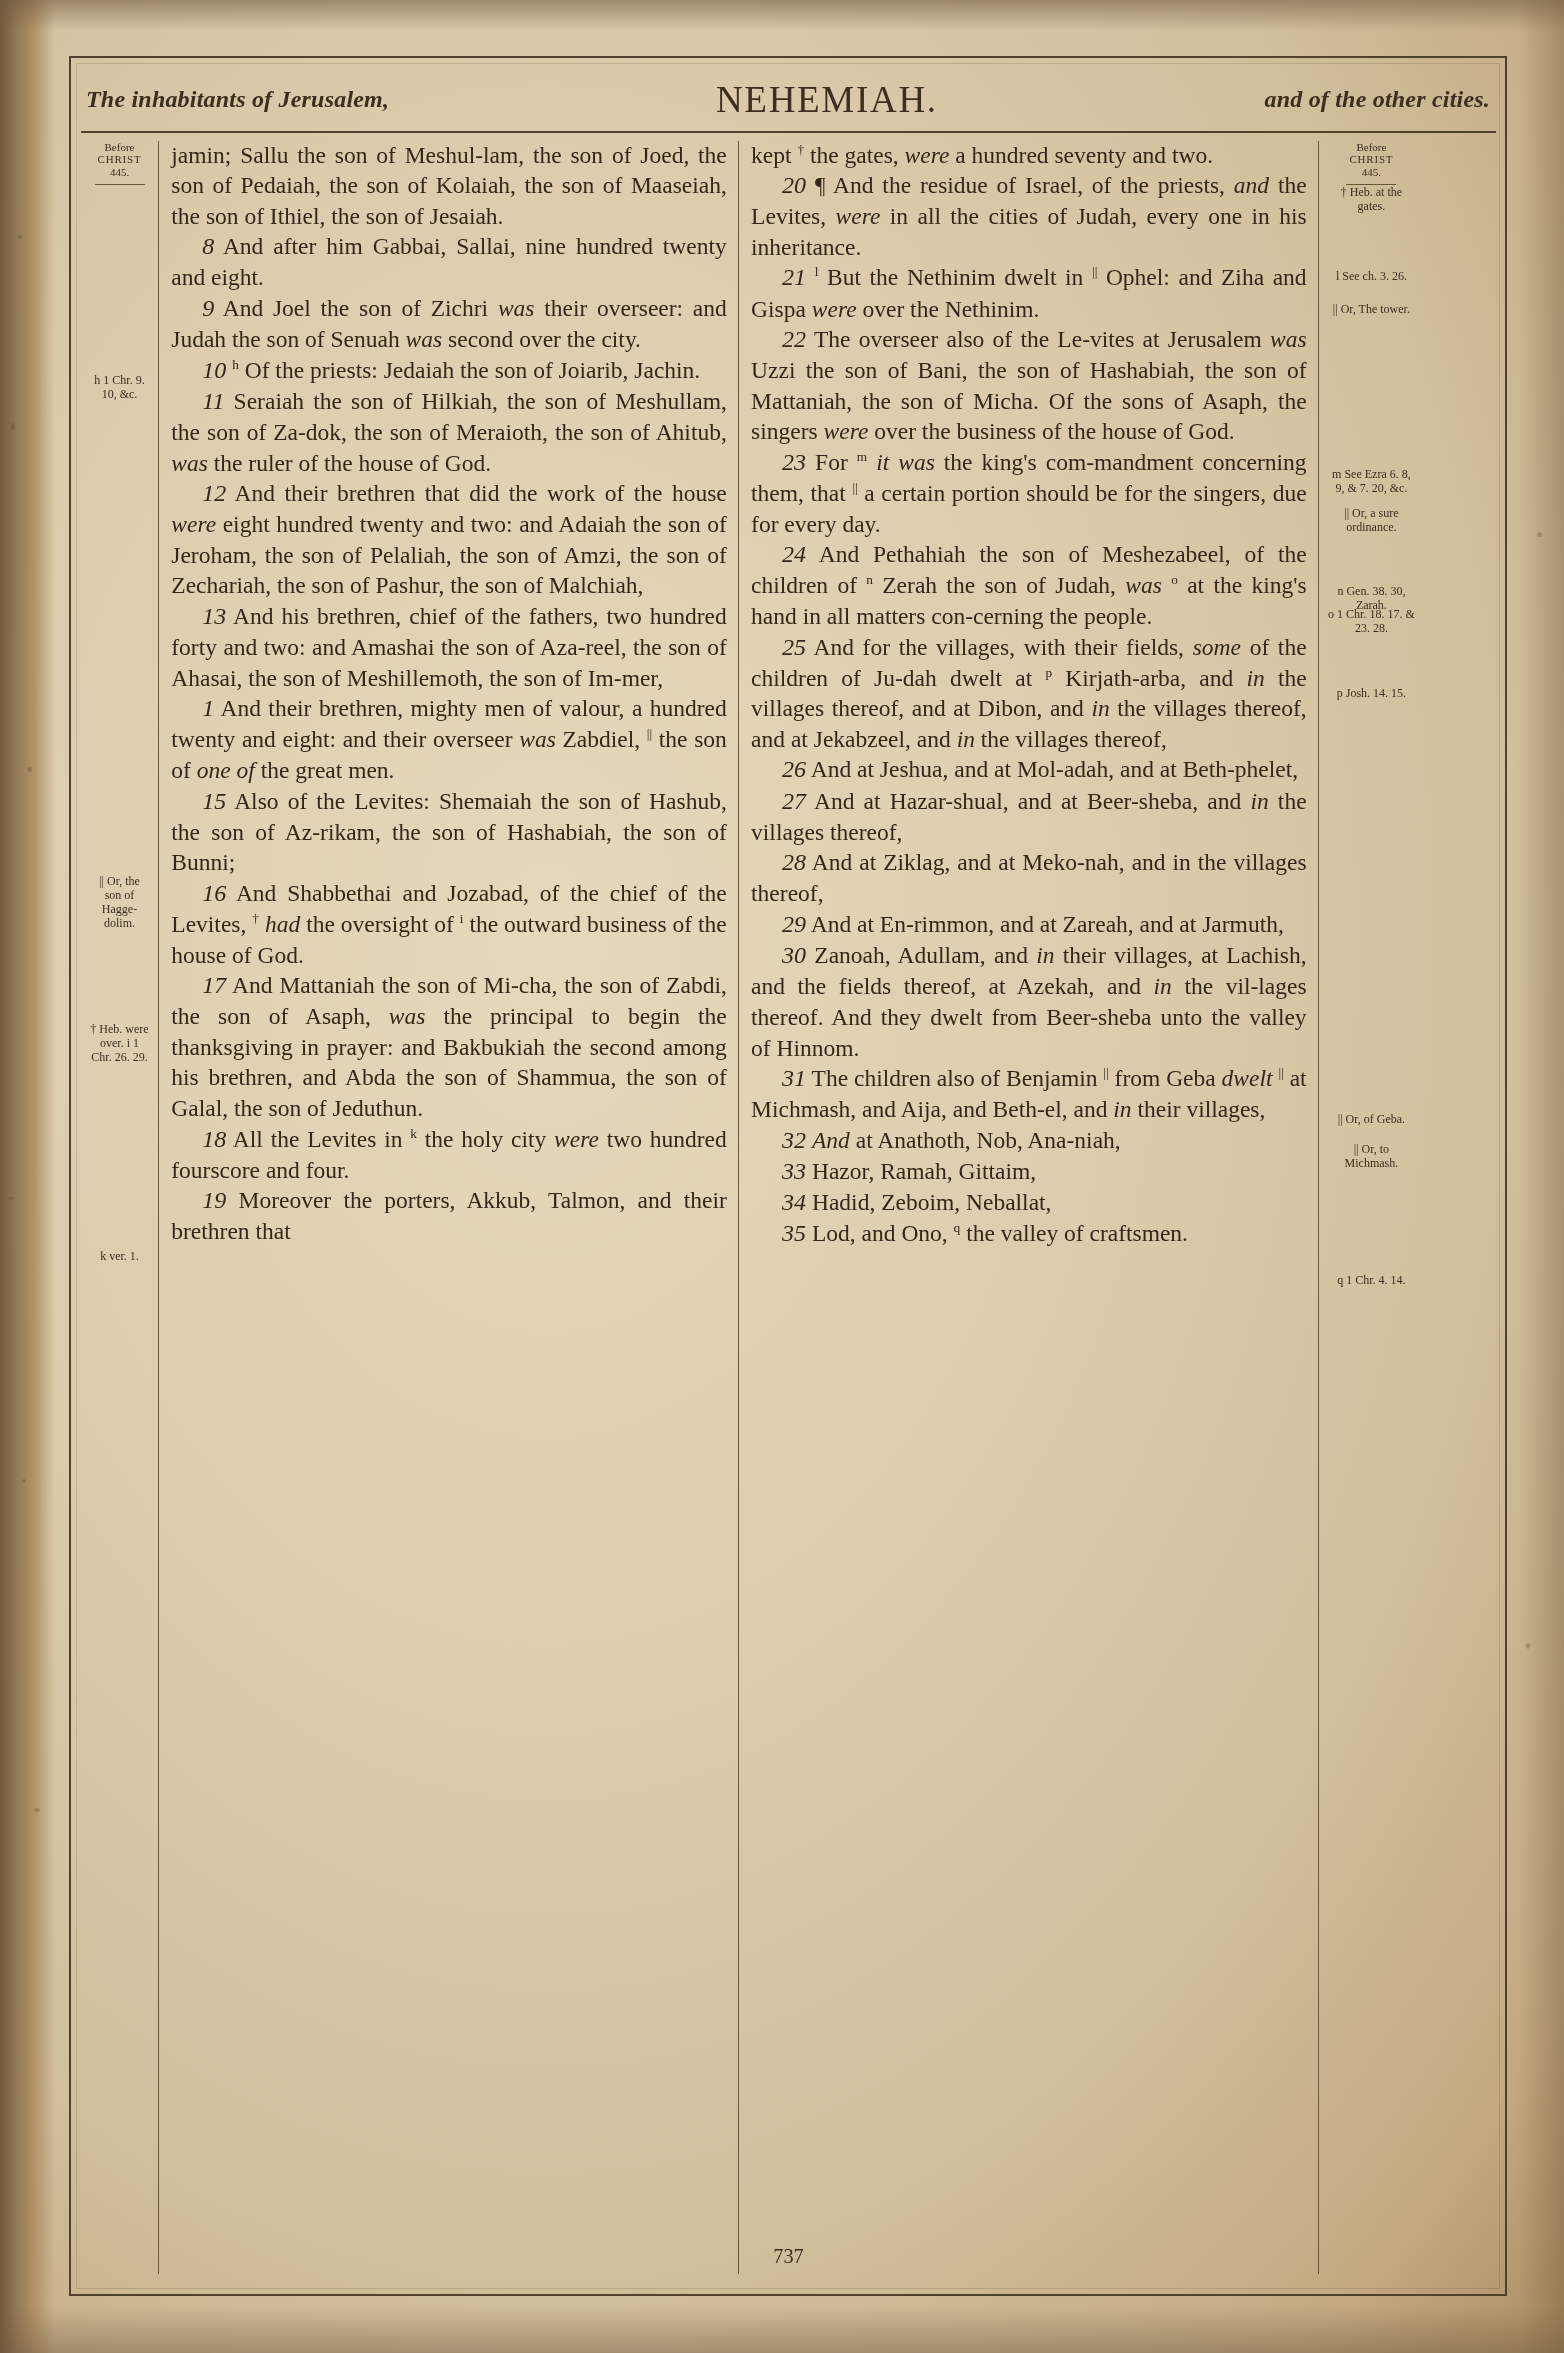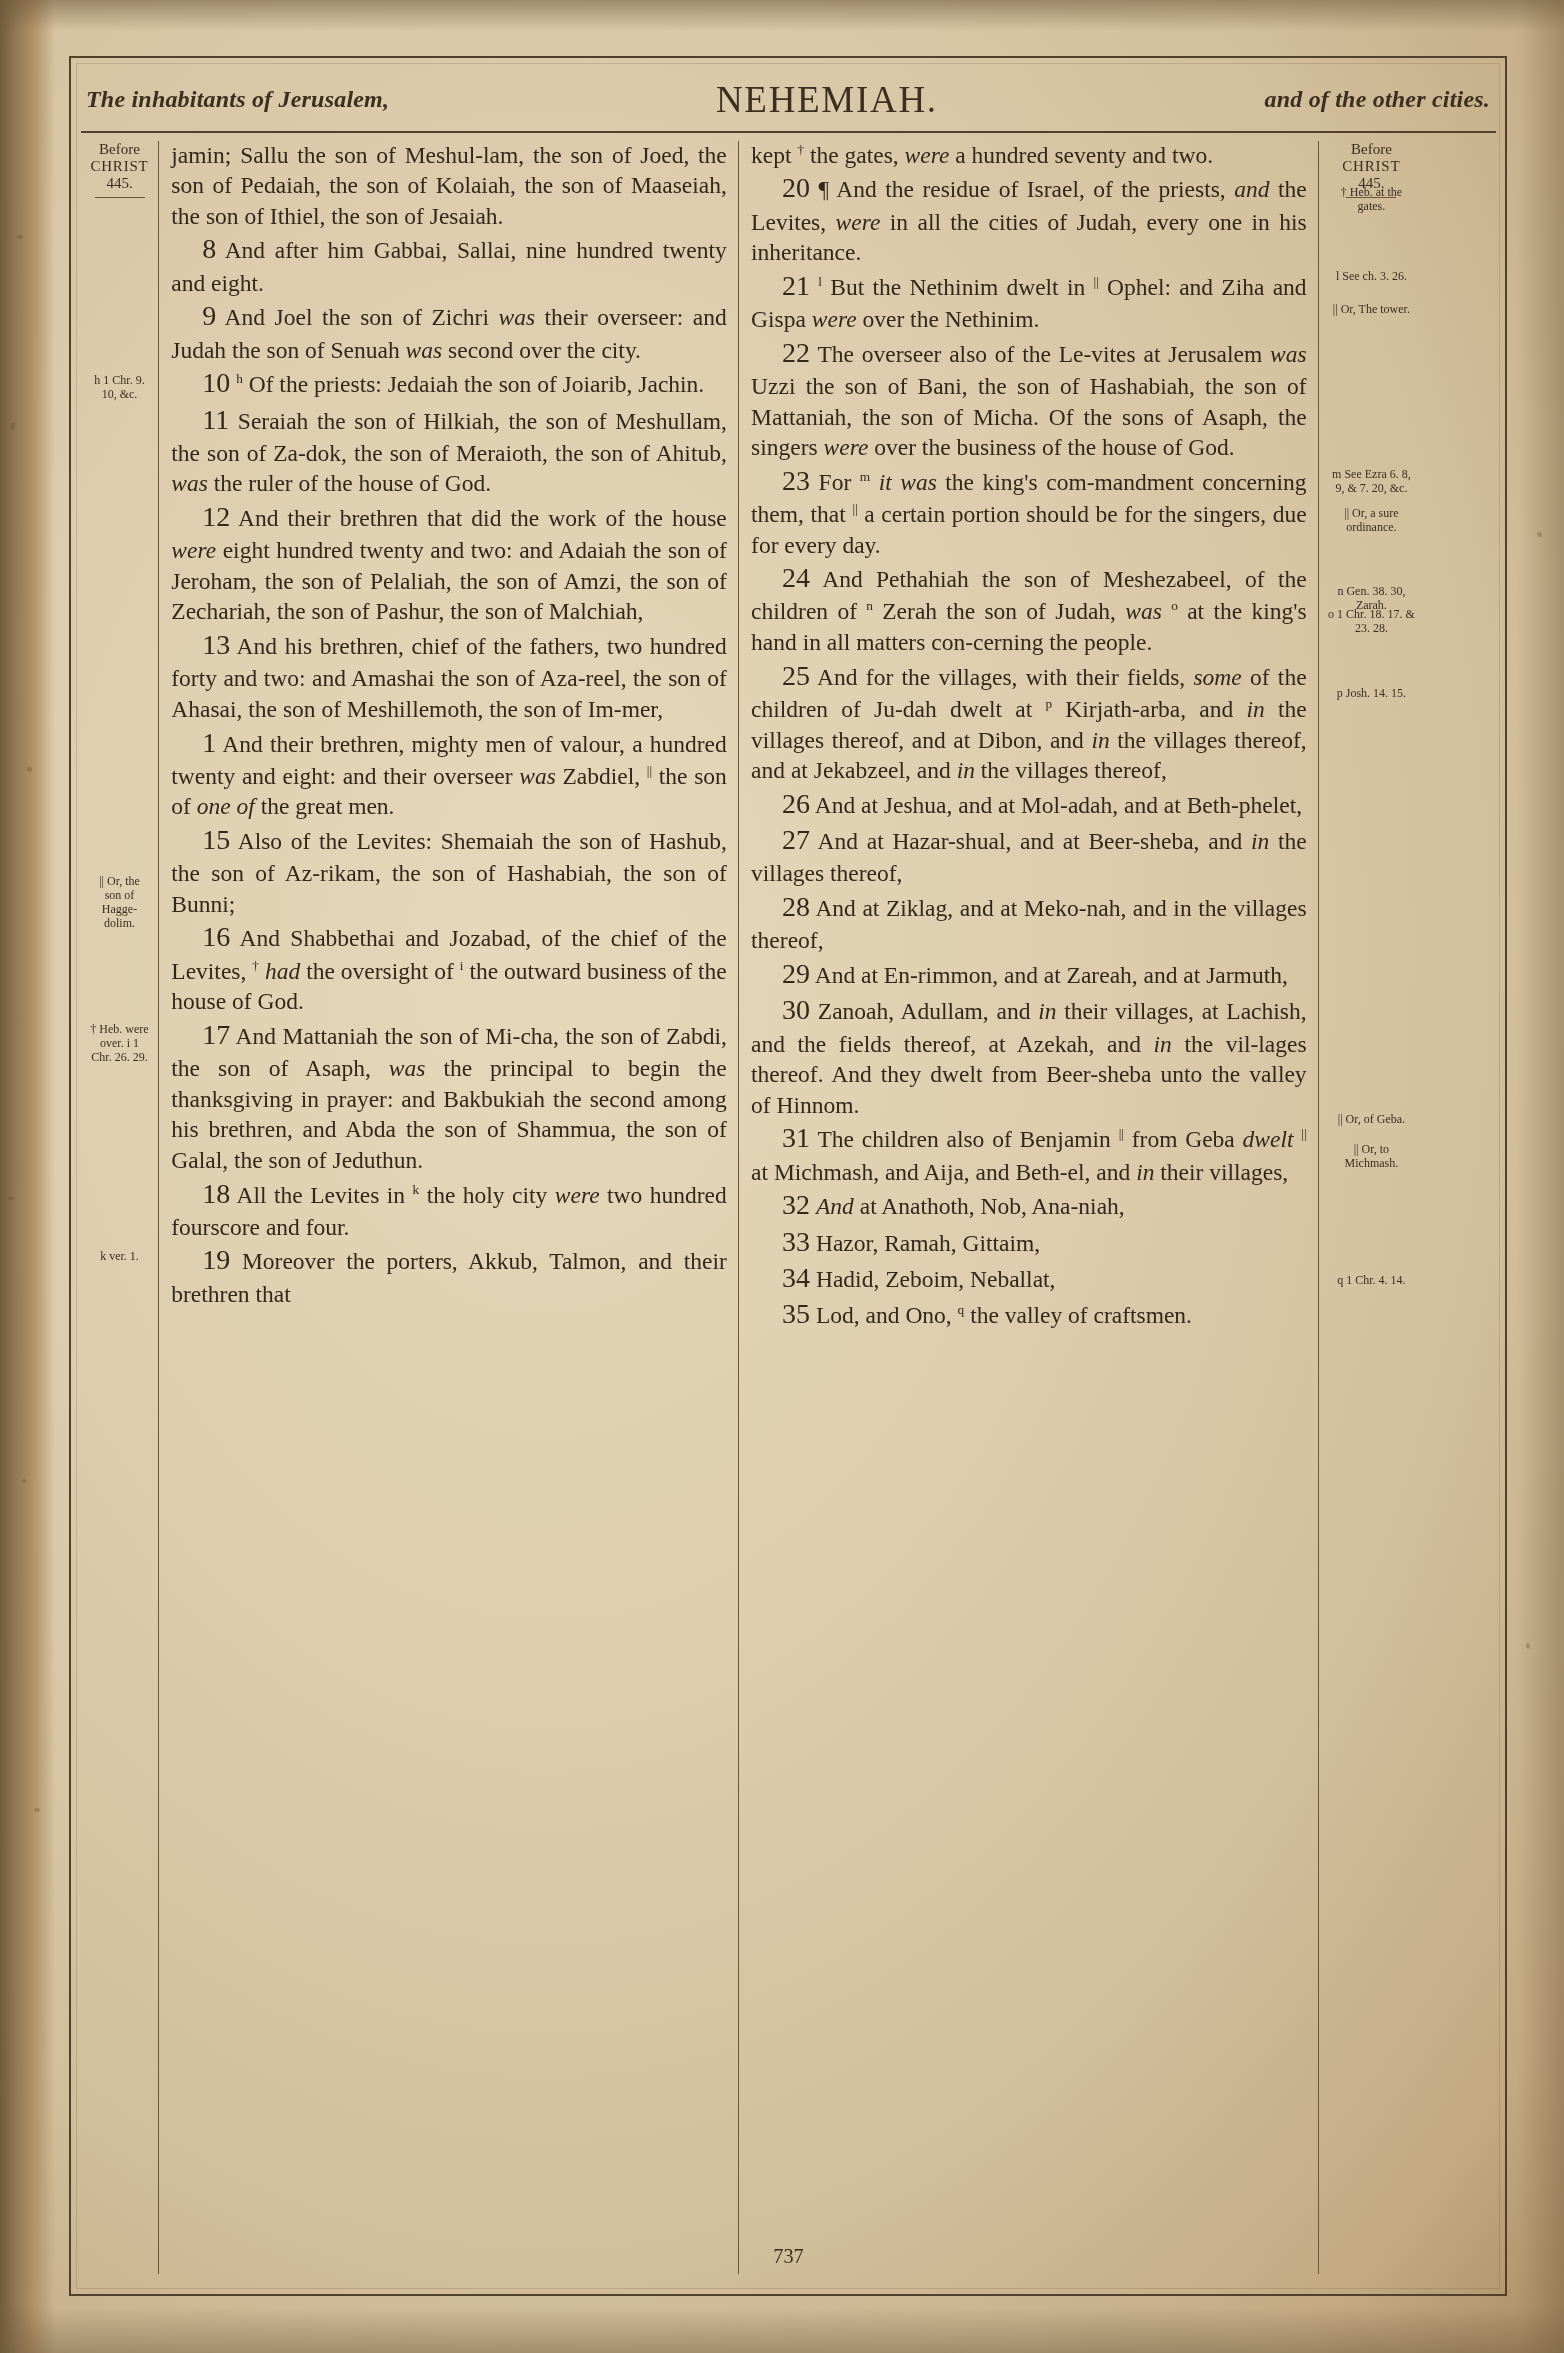--- a/index.html
+++ b/index.html
@@ -110,21 +110,21 @@
     color: #3a2d1f;
   }
   .marg .note {
     position: absolute;
     width: 100%;
     left: 0;
     padding: 0 9px;
     box-sizing: border-box;
   }
   .bc {
-    font-size: 15px;
+    font-size: 11px;
     line-height: 1.12;
     text-align: center;
   }
   .bc .l2 { letter-spacing: 0.8px; }
   .bc-rule {
     width: 50px; height: 0.8px; background: #6a5639;
     margin: 5.5px auto 0 auto;
   }
 
   .col {
@@ -134,21 +134,21 @@
     text-align: justify;
     text-justify: inter-word;
     hyphens: manual;
     color: #33271a;
   }
   .col p {
     margin: 0;
     text-indent: 31px;
   }
   .col p.noindent { text-indent: 0; }
-  .vn { font-size: 28px; }
+  .vn { font-size: 24px; font-style: italic; }
   i { font-style: italic; }
   .sup {
     font-size: 13.3px;
     vertical-align: super;
     line-height: 0;
   }
 
   
   #folio {
     position: absolute;

